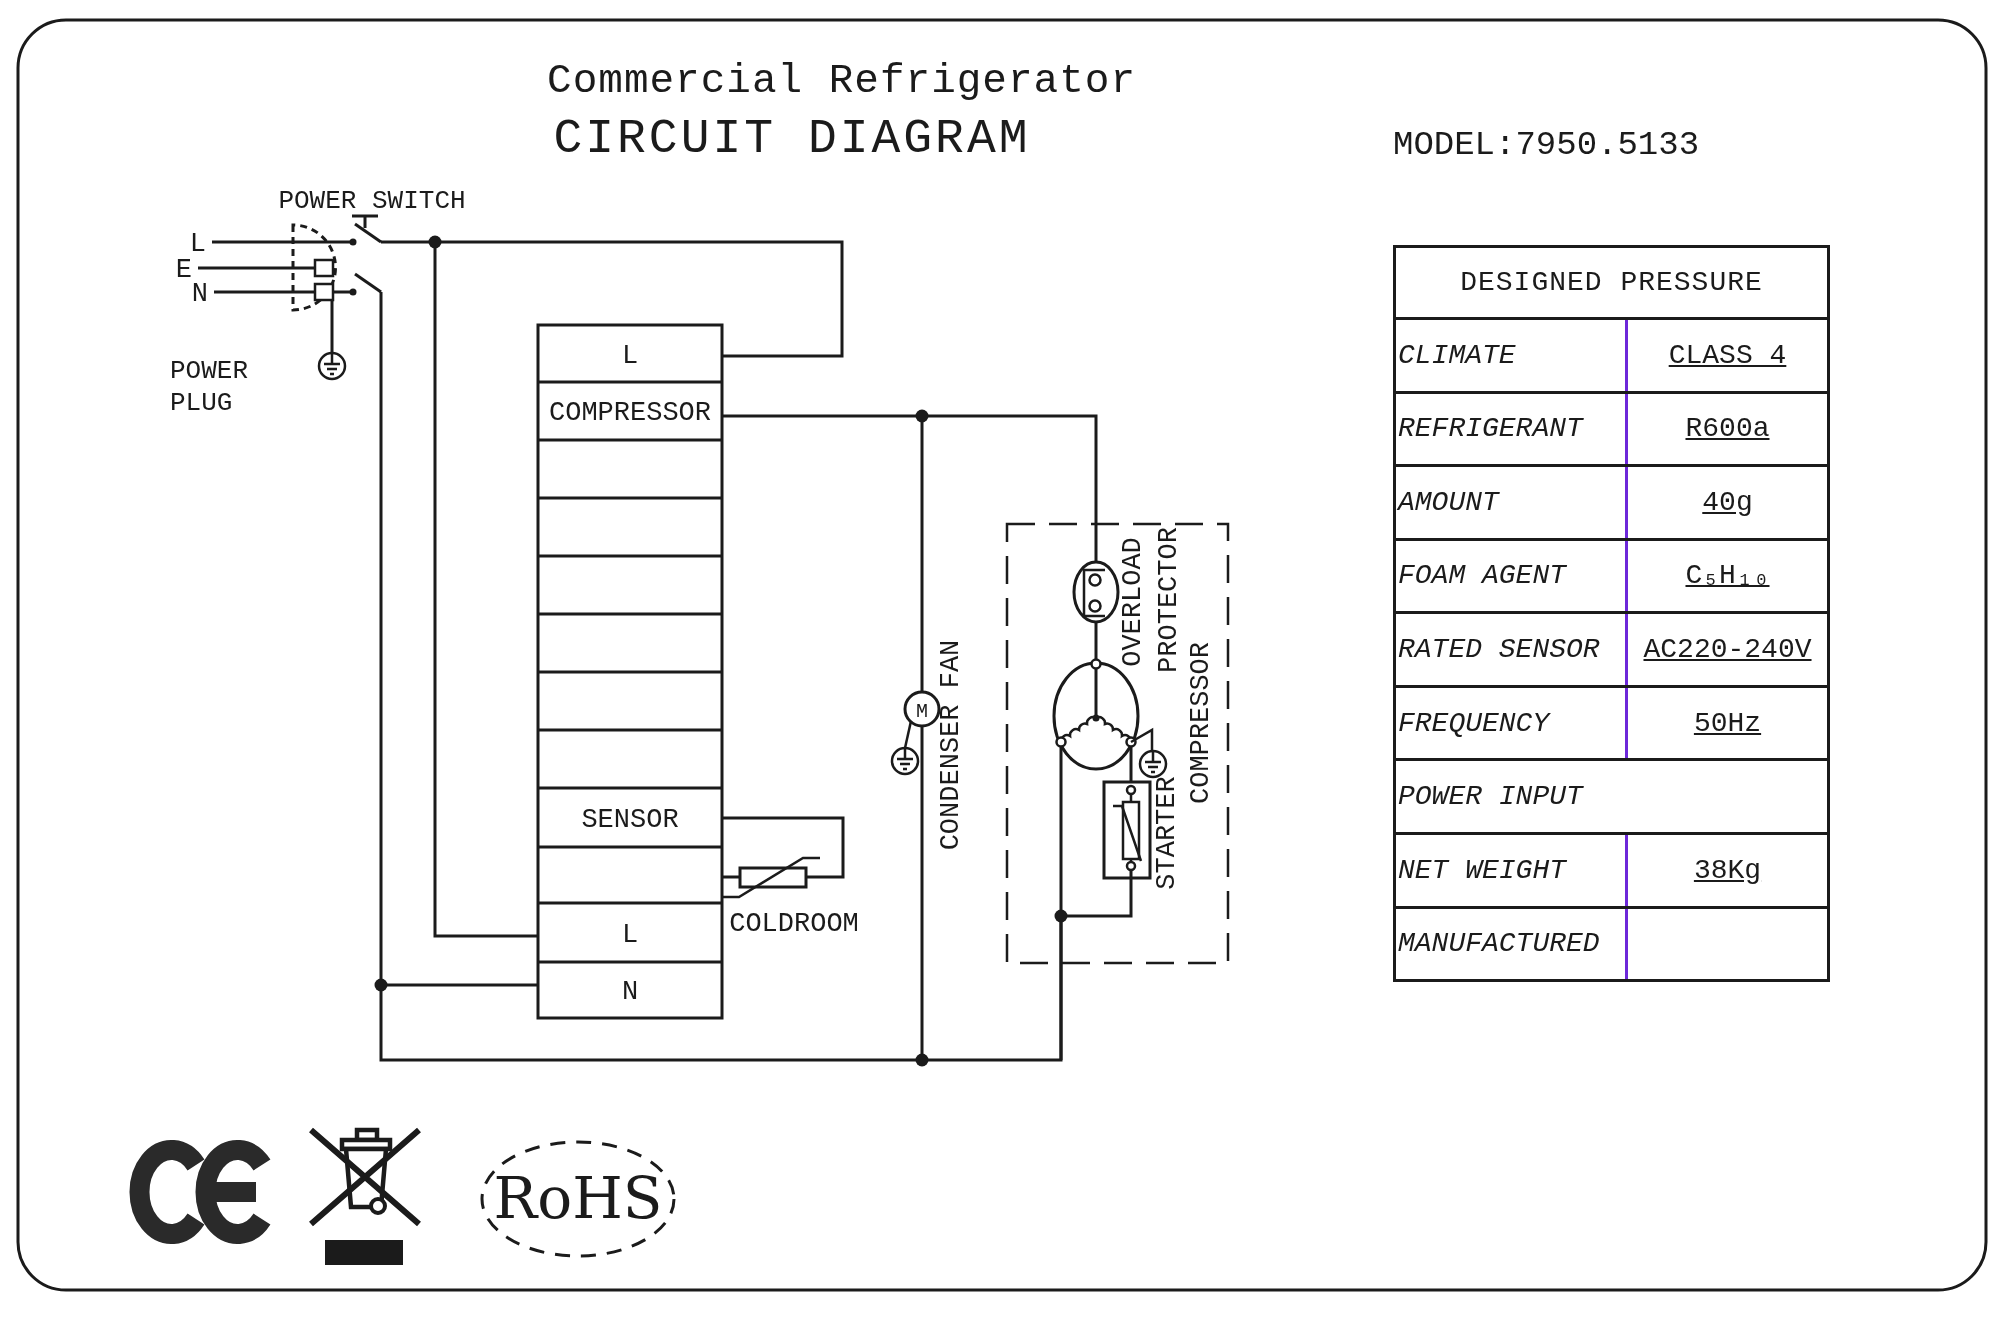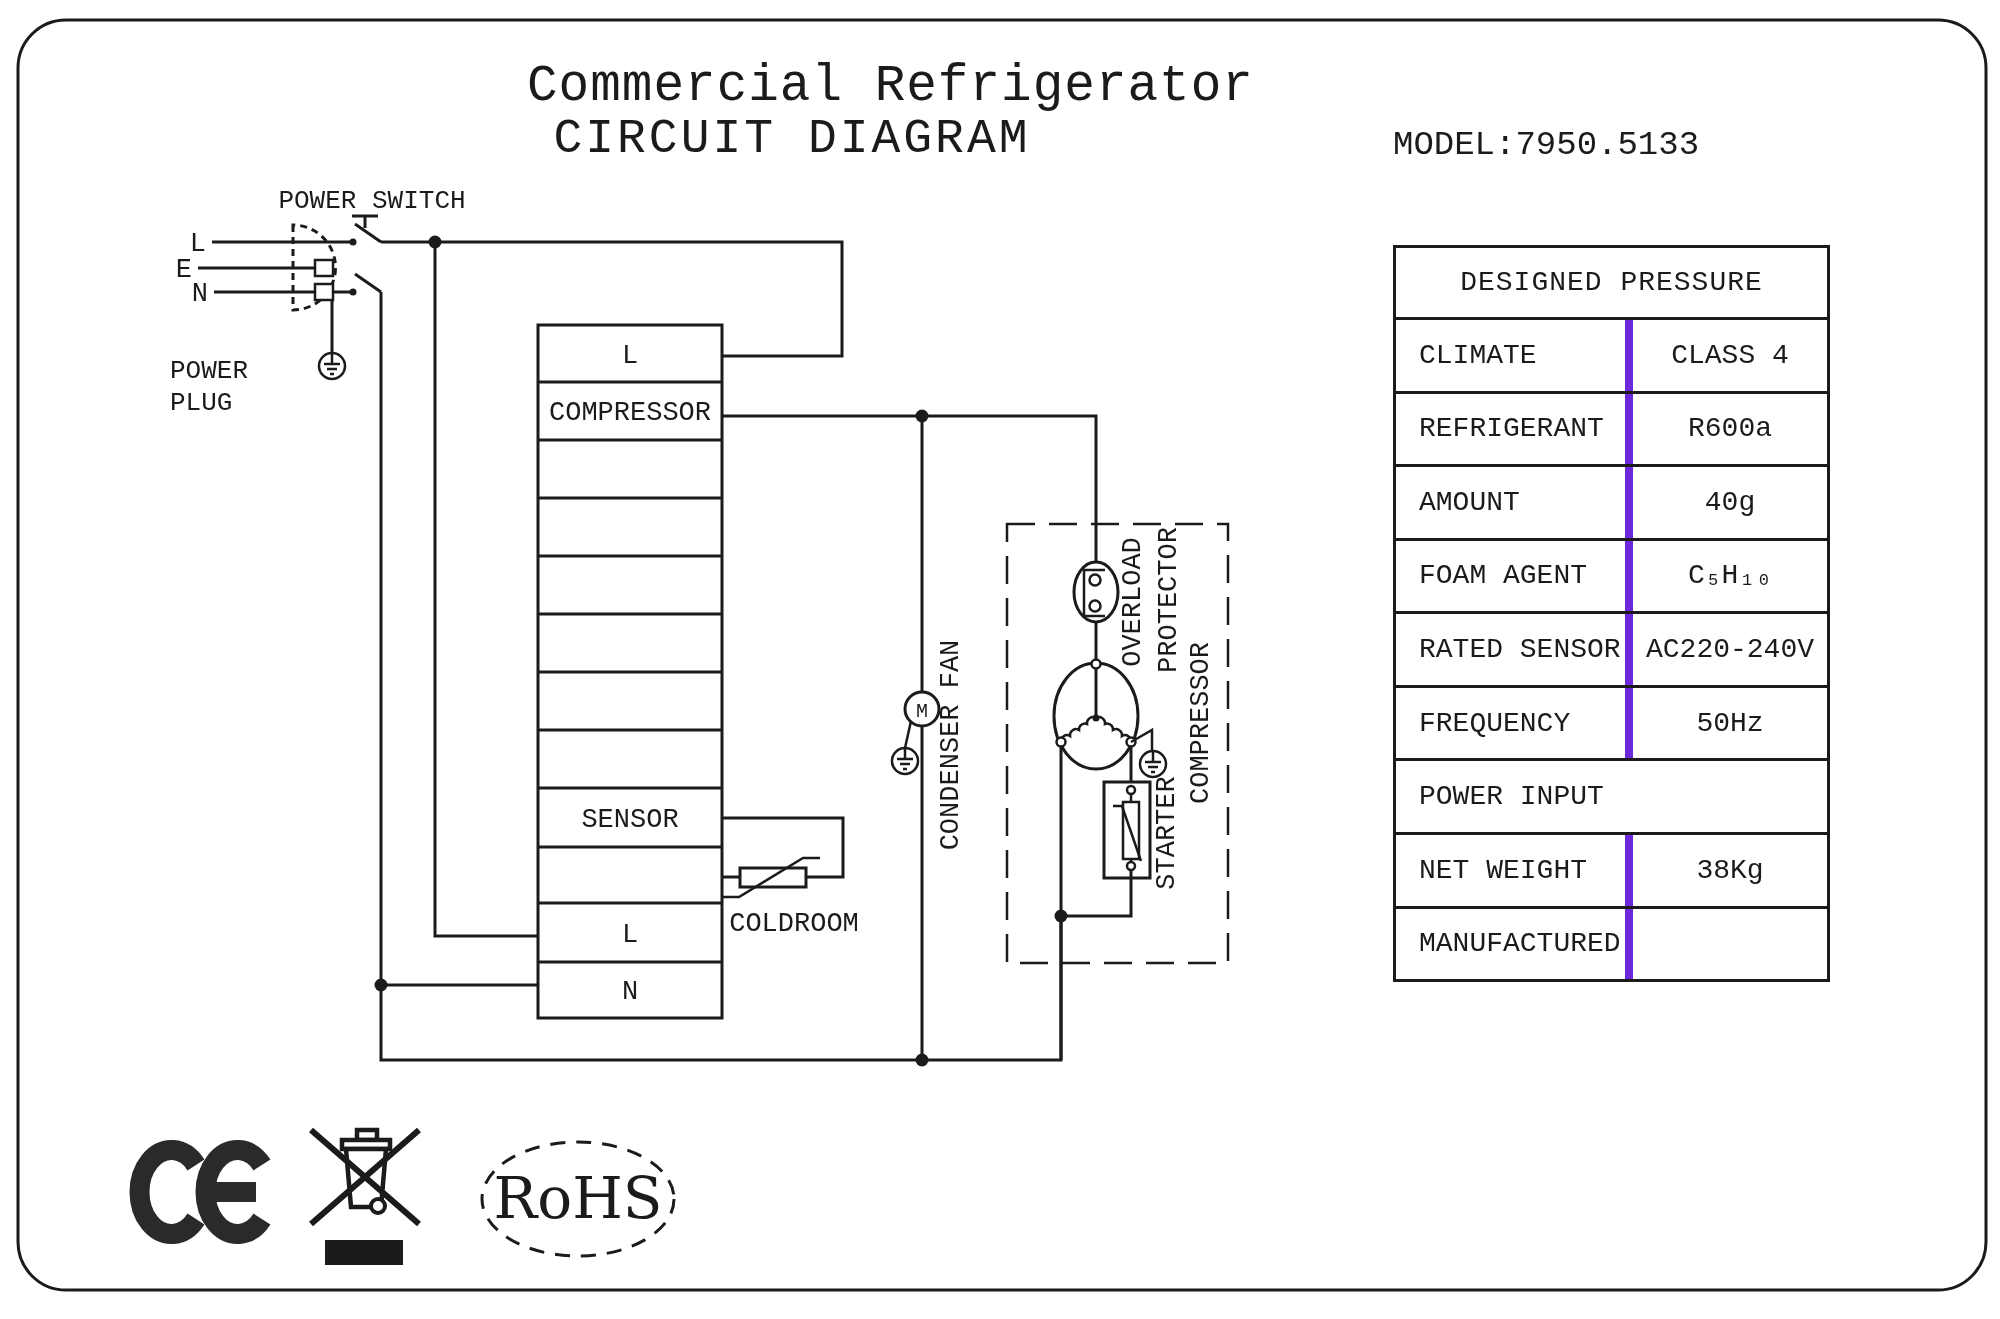--- a/index.html
+++ b/index.html
@@ -1,35 +1,35 @@
 <!DOCTYPE html>
 <html><head>
 <meta charset="utf-8">
 <style>
   html,body{margin:0;padding:0;background:#ffffff;}
   .page{position:relative;width:2000px;height:1319px;background:#ffffff;overflow:hidden;
         font-family:"Liberation Mono","DejaVu Sans Mono",monospace;color:#1b1b1b;}
   .schematic-svg{position:absolute;left:0;top:0;}
   .svgtxt{font-family:"Liberation Mono","DejaVu Sans Mono",monospace;fill:#1b1b1b;}
   .sz26{font-size:26px;} .sz27{font-size:27px;} .sz20{font-size:20px;}
-  .title1{position:absolute;left:527px;top:58px;width:640px;text-align:right;
-          font-size:51px;letter-spacing:1px;white-space:pre;}
+  .title1{position:absolute;left:496px;top:58px;width:640px;text-align:right;
+          font-size:41px;letter-spacing:1px;white-space:pre;}
   .title2{position:absolute;left:492px;top:112px;width:600px;text-align:center;
           font-size:48px;letter-spacing:3px;white-space:pre;}
   .model{position:absolute;left:1393px;top:126px;font-size:34px;white-space:pre;}
   .technic{position:absolute;left:1393px;top:188px;font-size:34px;white-space:pre;}
   .ptable{position:absolute;left:1393px;top:245px;width:437px;height:737px;
           border:3px solid #1b1b1b;display:flex;flex-direction:column;
           box-sizing:border-box;font-size:28px;}
   .ptable-header{height:69px;flex:none;border-bottom:3px solid #1b1b1b;
           display:flex;align-items:center;justify-content:center;letter-spacing:1px;}
   .prow{flex:1;display:flex;border-bottom:3px solid #1b1b1b;min-height:0;}
   .prow:last-child{border-bottom:none;}
-  .plabel{width:229px;flex:none;display:flex;align-items:center;padding-left:23px;box-sizing:border-box;}
-  .pvalue{flex:1;border-left:8px solid #6d28d9;display:flex;align-items:center;justify-content:center;}
+  .plabel{width:229px;flex:none;display:flex;align-items:center;padding-left:2px;box-sizing:border-box;font-style:italic;}
+  .pvalue{flex:1;border-left:3px solid #6d28d9;display:flex;align-items:center;justify-content:center;text-decoration:underline;}
 </style>
 </head>
 <body>
 
 <div class="page">
 
   <svg class="schematic-svg" width="2000" height="1319" viewBox="0 0 2000 1319">
 
     <defs>
       <g id="gnd" stroke="#1b1b1b" stroke-width="2.5" fill="none">

